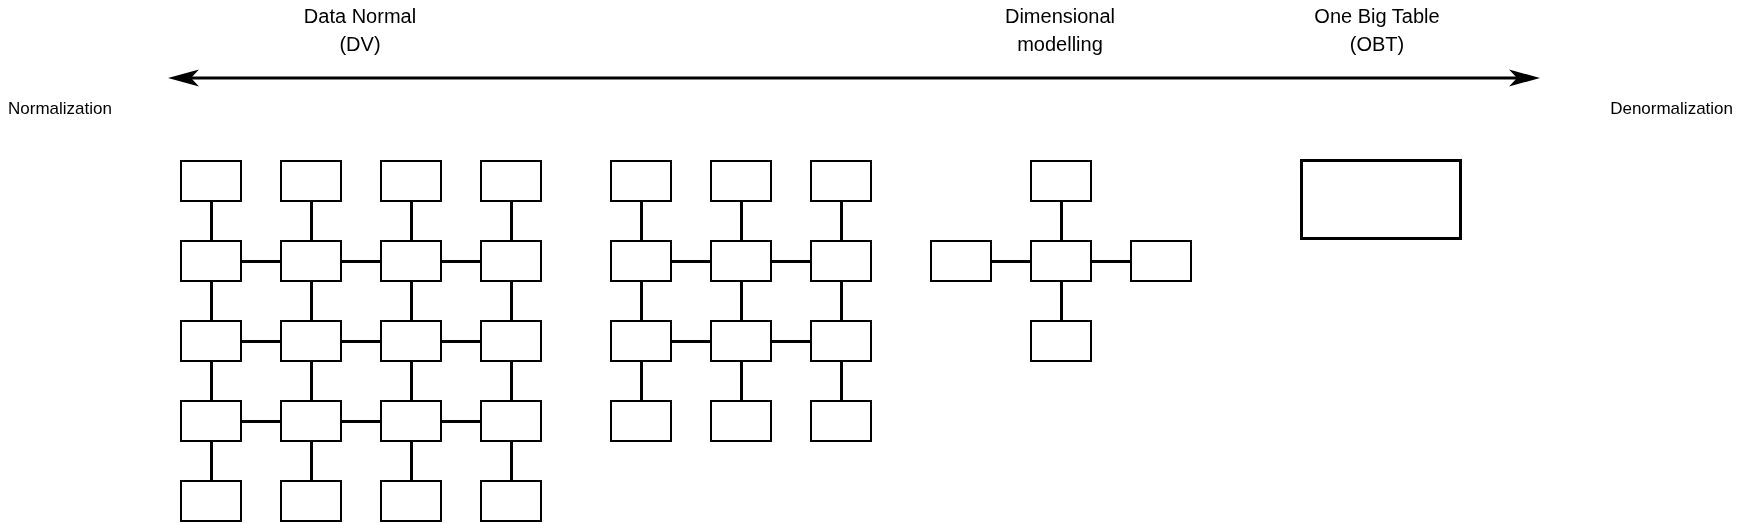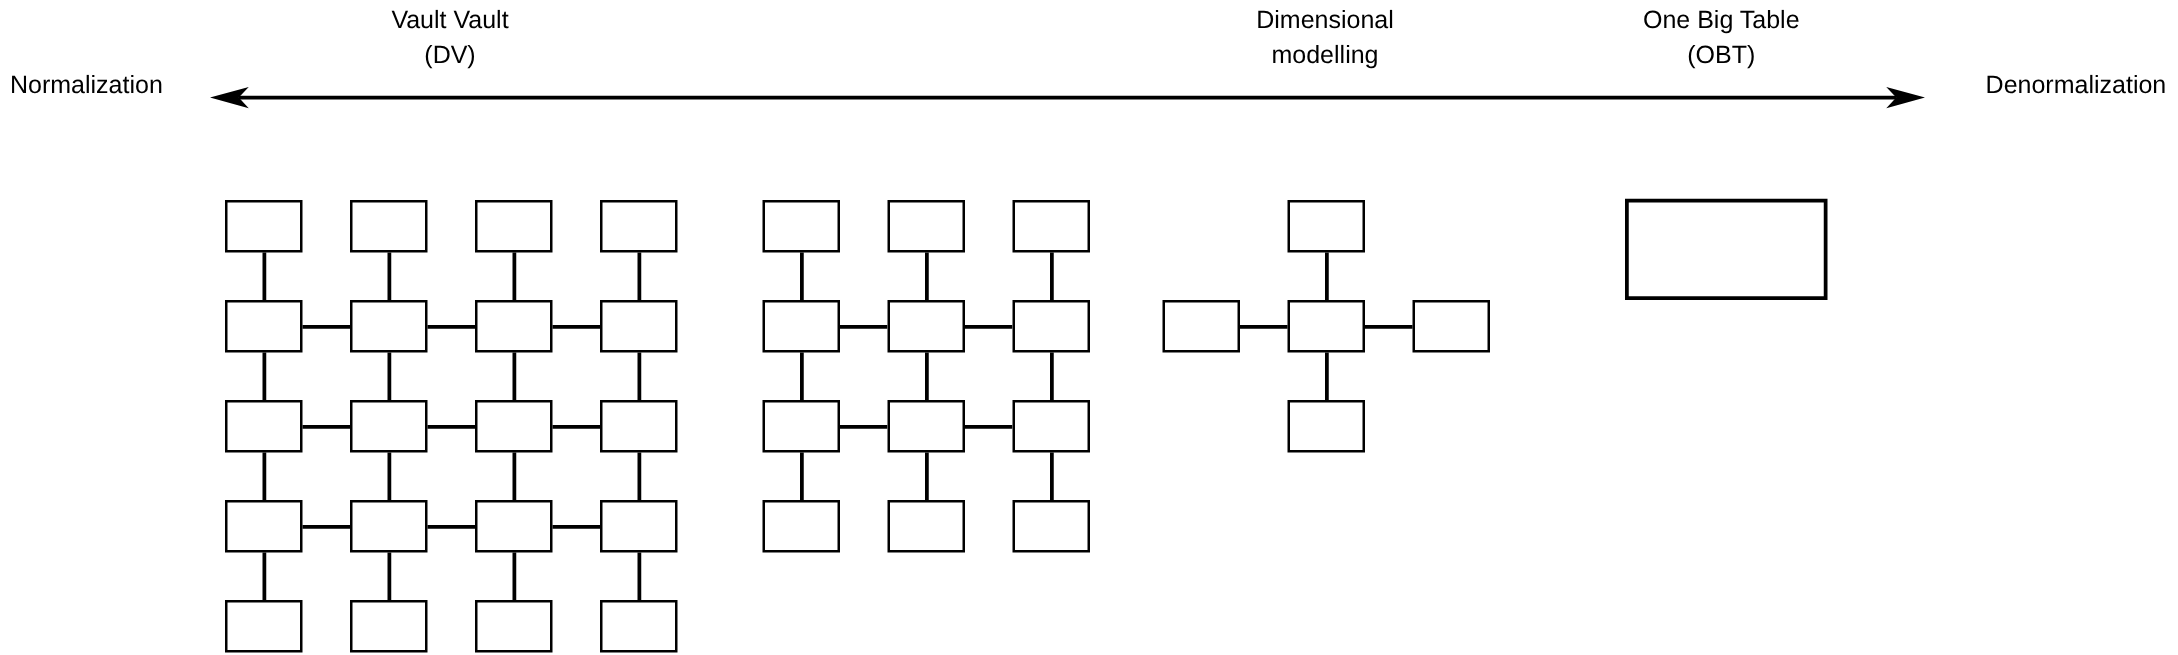--- a/index.html
+++ b/index.html
@@ -13,23 +13,24 @@
     overflow: hidden;
   }
   .arrow-svg {
     position: absolute;
     left: 0; top: 0;
     width: 1742px; height: 524px;
     pointer-events: none;
   }
   .axis-label {
     position: absolute;
-    font-size: 20px;
+    font-size: 17px;
     line-height: 24px;
     white-space: nowrap;
+    margin-top: 41px;
   }
   .axis-label.left  { left: 8px;  top: 56px; }
   .axis-label.right { right: 9px; top: 56px; text-align: right; }
   .approach-label {
     position: absolute;
     top: 2px;
     transform: translateX(-50%);
     text-align: center;
     font-size: 20px;
     line-height: 28px;
@@ -56,21 +57,21 @@
       <line x1="191" y1="78" x2="1517" y2="78" stroke="#000000" stroke-width="3"></line>
       <polygon fill="#000000" points="168,78 199,69.5 191,78 199,86.5"></polygon>
       <polygon fill="#000000" points="1540,78 1509,69.5 1517,78 1509,86.5"></polygon>
     </svg>
 
   <div class="axis-label left">Normalization</div>
 
   <div class="axis-label right">Denormalization</div>
 
   <div class="approach-label" style="left: 360px;">
-    <div>Vault Vault</div>
+    <div>Data Normal</div>
     <div>(DV)</div>
   </div>
 
 
   <div class="approach-label" style="left: 1377px;">
     <div>One Big Table</div>
     <div>(OBT)</div>
   </div>
 
   <div class="approach-label" style="left: 1060px;">

